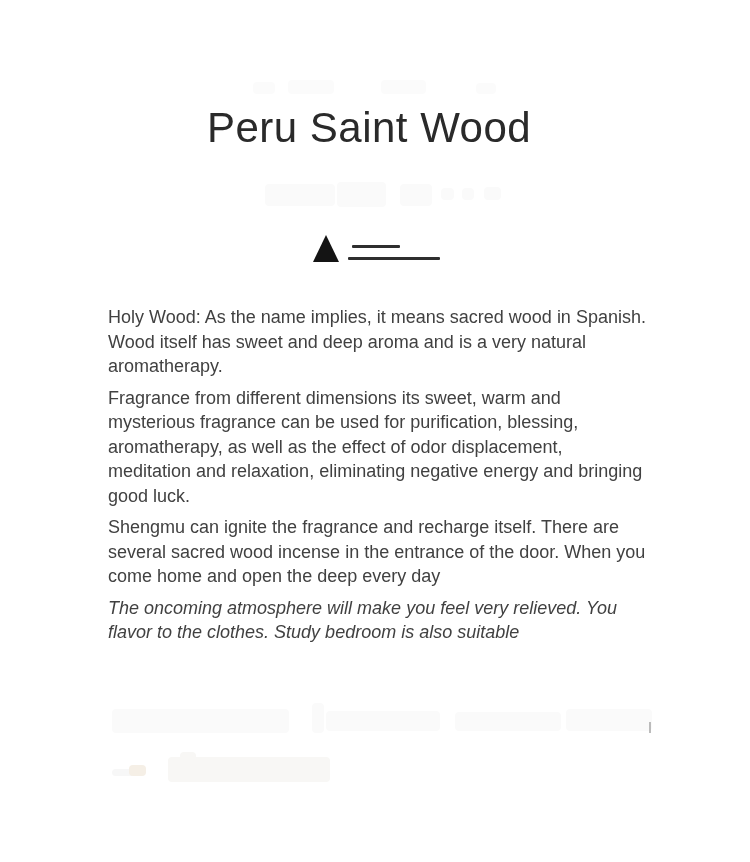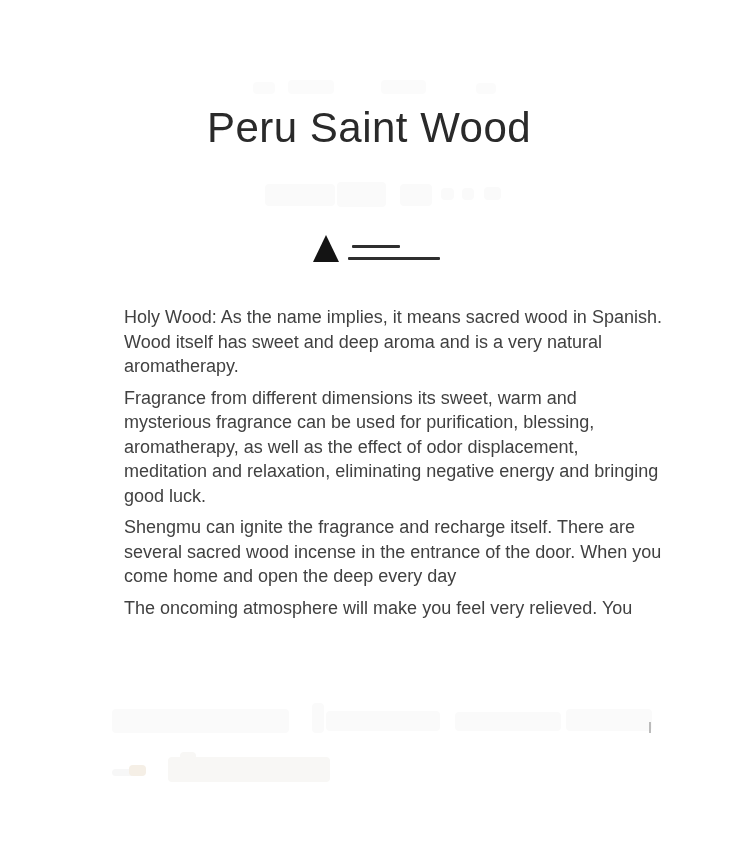--- a/index.html
+++ b/index.html
@@ -61,22 +61,22 @@
   .rule-short{left:352px;top:245px;width:48px;height:2.5px;}
   .rule-long{left:348px;top:257px;width:92px;height:3px;}
   .content{
     position:absolute;
     left:108px;top:305px;width:560px;
     color:var(--body-color);
     font-size:18px;
     line-height:24.5px;
     z-index:2;
   }
-  .para{margin:0 0 7px 16px;}
-  .para:last-child{margin-bottom:0;}
+  .para{margin:0 0 7px 0;}
+  .para:last-child{margin-bottom:0;font-style:italic;}
   .text-line{white-space:nowrap;}
   .tick{
     position:absolute;
     left:649px;top:722px;
     width:2px;height:11px;
     background:var(--tick-color);
     opacity:.75;
     z-index:1;
   }
 </style>
@@ -118,20 +118,21 @@
       <span class="text-line" style="display:block">meditation and relaxation, eliminating negative energy and bringing</span>
       <span class="text-line" style="display:block">good luck.</span>
     </p>
     <p class="para">
       <span class="text-line" style="display:block">Shengmu can ignite the fragrance and recharge itself. There are</span>
       <span class="text-line" style="display:block">several sacred wood incense in the entrance of the door. When you</span>
       <span class="text-line" style="display:block">come home and open the deep every day</span>
     </p>
     <p class="para">
       <span class="text-line" style="display:block">The oncoming atmosphere will make you feel very relieved. You</span>
+      <span class="text-line" style="display:block">flavor to the clothes. Study bedroom is also suitable</span>
     </p>
   </div>
 
   <div class="ghost g-light" style="left:112px;top:709px;width:177px;height:24px;"></div>
   <div class="ghost g-light" style="left:312px;top:703px;width:12px;height:30px;"></div>
   <div class="ghost g-light" style="left:326px;top:711px;width:114px;height:20px;"></div>
   <div class="ghost g-light" style="left:455px;top:712px;width:106px;height:19px;"></div>
   <div class="ghost g-light" style="left:566px;top:709px;width:86px;height:22px;"></div>
   <div class="tick"></div>
 

